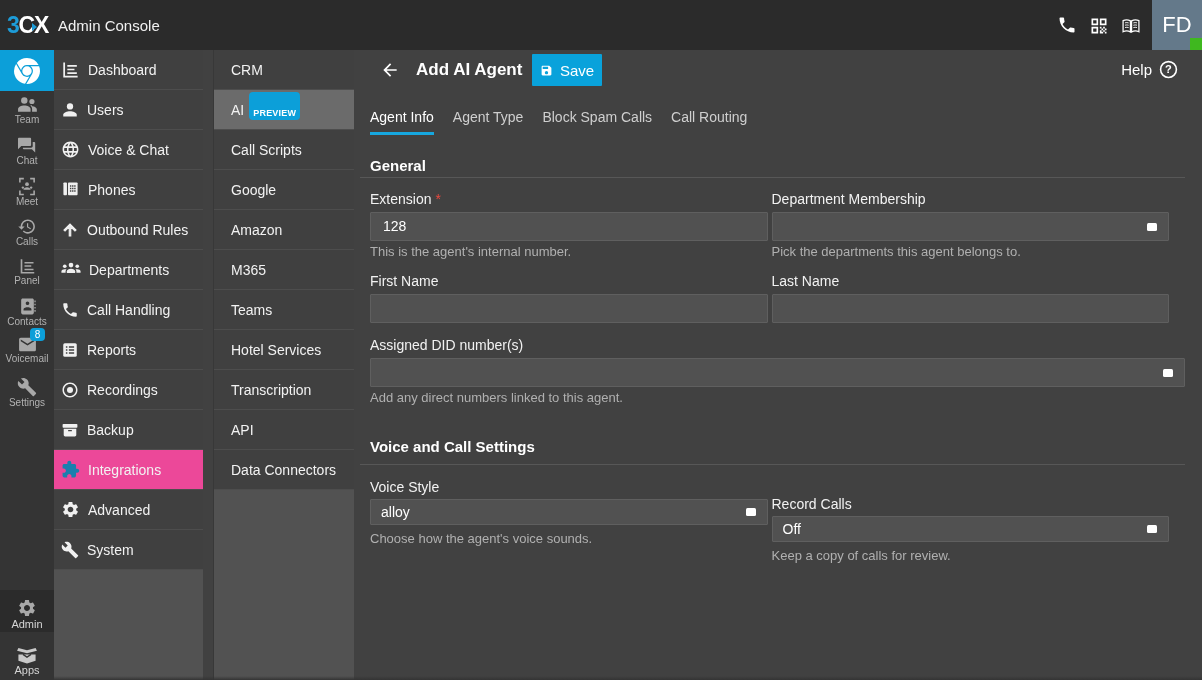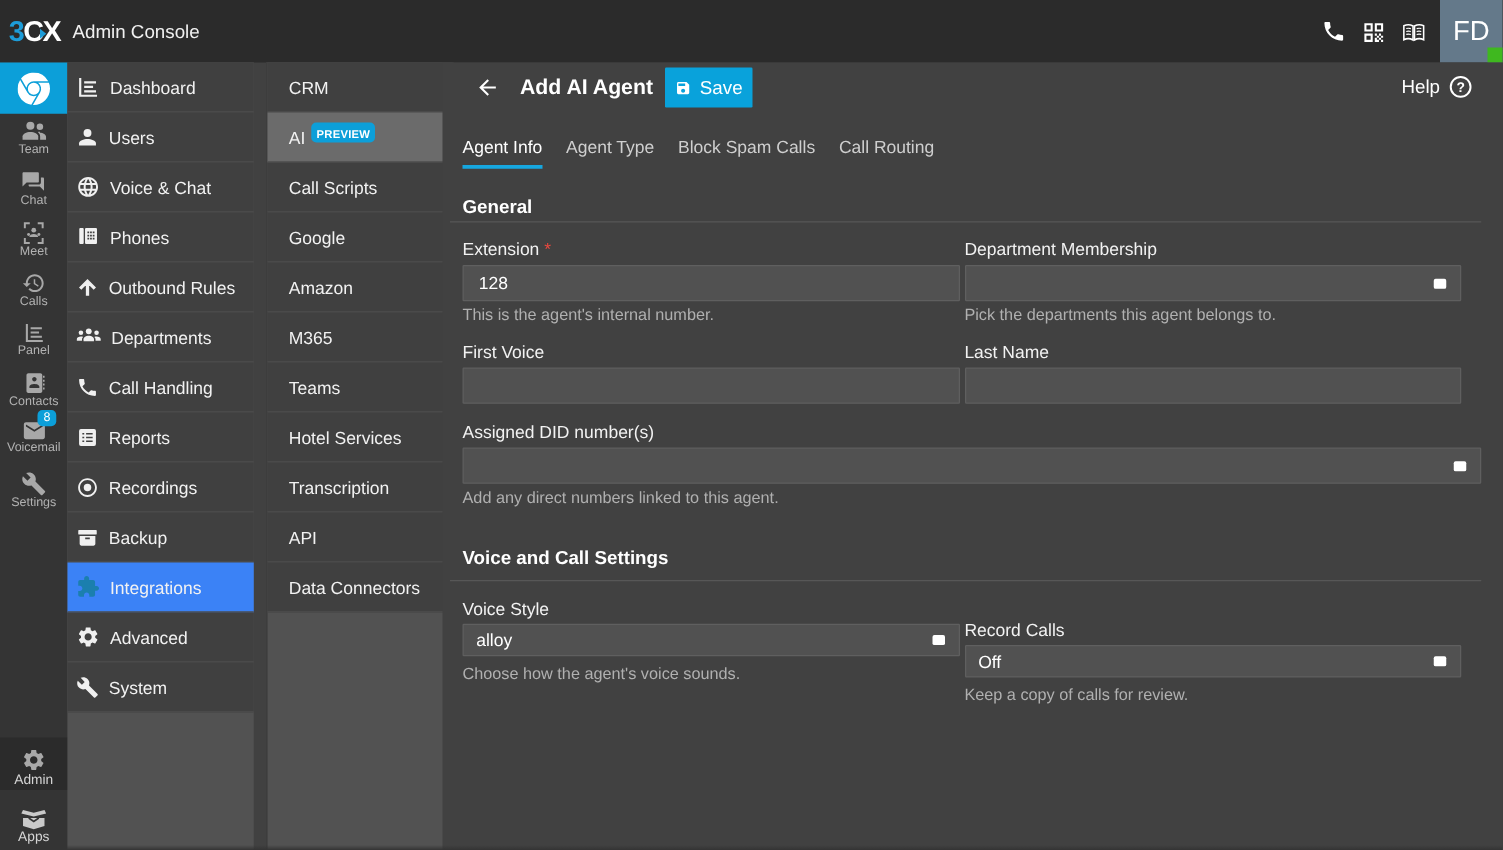--- a/index.html
+++ b/index.html
@@ -29,29 +29,29 @@
 #rapps  { position:absolute; top:590px; height:40px; padding-top:8px; }
 #vmwrap { position:relative; }
 #vmbadge { position:absolute; left:30px; top:-3px; width:15px; height:13px; background:#0c9fd9;
   border-radius:4px; color:#fff; font-size:10px; line-height:13px; text-align:center; }
 
 #col2 { position:absolute; left:54px; top:50px; width:149px; height:630px; background:#525252; }
 .c2item { height:40px; background:#404040; border-bottom:1px solid #4d4d4d; color:#f2f2f2;
   font-size:14px; display:flex; align-items:center; padding-left:7px; }
 .c2item svg { flex:none; margin-right:8px; }
 .c2item span { padding-top:1px; }
-.c2sel { background:#3b82f6;text-align:center; }
+.c2sel { background:#ec4899;text-align:center; }
 
 #col3 { position:absolute; left:213px; top:50px; width:150px; height:630px; background:#525252;
   border-right:1px solid #343434; border-left:1px solid #383838; }
 .c3item { height:40px; background:#404040; border-bottom:1px solid #4d4d4d; color:#f2f2f2;
   font-size:14px; display:flex; align-items:center; padding-left:17px; }
 .c3sel { background:#6b6b6b; }
 .pv { display:inline-block; margin-left:5px; background:#0c9fd9; color:#fff; font-size:9px;
-  font-weight:bold; border-radius:4px; padding:4px 4px 2px; letter-spacing:.2px; position:relative; top:-4px; }
+  font-weight:bold; border-radius:4px; padding:16px 4px 2px; letter-spacing:.2px; position:relative; top:-4px; }
 
 #main { position:absolute; left:354px; top:50px; width:848px; height:630px; background:#414141; }
 #mhead { position:relative; height:40px; }
 #backarr { position:absolute; left:26px; top:10px; }
 #mtitle { position:absolute; left:62px; top:10px; font-size:17px; font-weight:bold; color:#fff; }
 #savebtn { position:absolute; left:178px; top:4px; width:70px; height:32px; background:#09a2db;
   color:#fff; font-size:15px; display:flex; align-items:center; justify-content:center; border-radius:1px; }
 #savebtn svg { margin-right:7px; }
 #helpwrap { position:absolute; right:24px; top:10px; display:flex; align-items:center; color:#fff; font-size:15px; }
 #helpwrap svg { margin-left:7px; }
@@ -309,21 +309,21 @@
       <div class="fcol">
         <div class="flabel">Department Membership</div>
         <div class="finput">
             <span class="sq"></span>
           </div>
         <div class="fhelp">Pick the departments this agent belongs to.</div>
       </div>
     </div>
     <div class="frow">
       <div class="fcol">
-        <div class="flabel" style="margin-top:14px">First Voice</div>
+        <div class="flabel" style="margin-top:14px">First Name</div>
         <div class="finput"></div>
       </div>
       <div class="fcol">
         <div class="flabel" style="margin-top:14px">Last Name</div>
         <div class="finput"></div>
       </div>
     </div>
     <div class="full">
       <div class="flabel" style="margin-top:14px">Assigned DID number(s)</div>
       <div class="finput">

